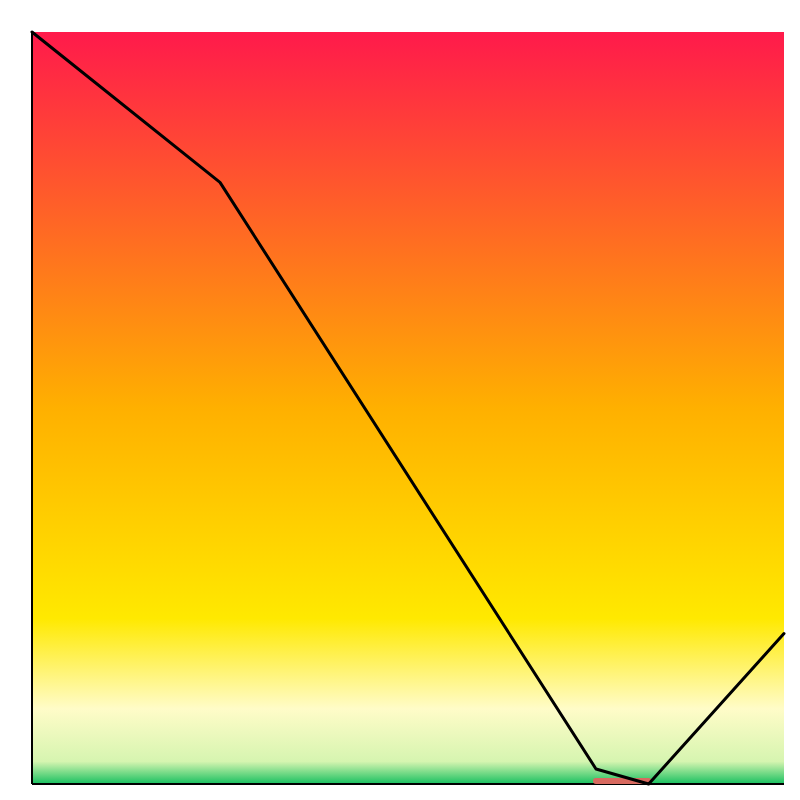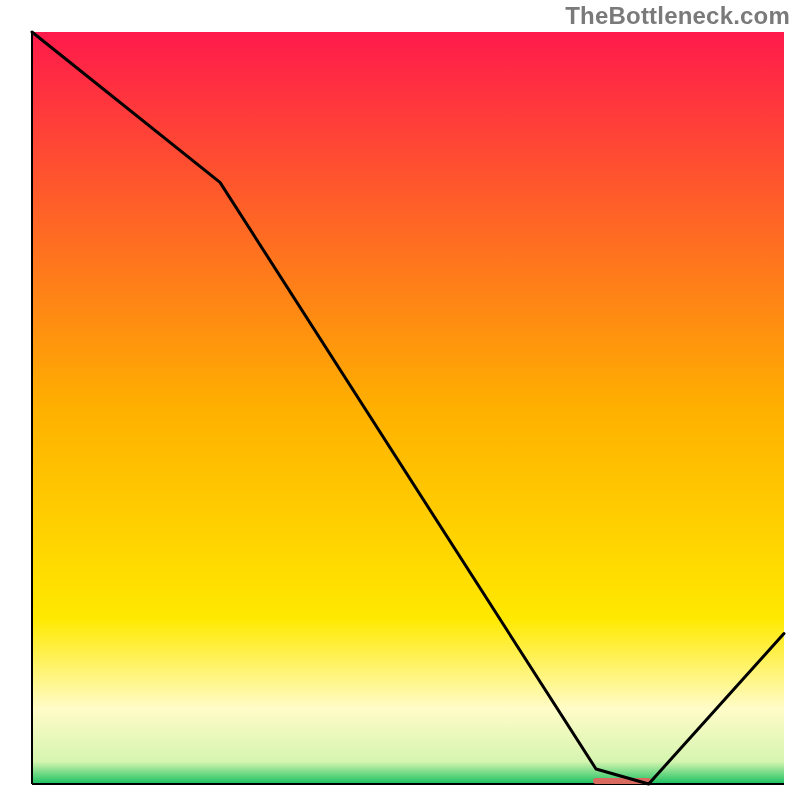--- a/index.html
+++ b/index.html
@@ -30,21 +30,20 @@
     left: 0;
     top: 0;
     width: 800px;
     height: 800px;
   }
 </style>
 </head>
 <body>
 
 <div class="stage">
-  <div class="watermark">TheBottleneck.com</div>
 
   <svg class="plot" viewBox="0 0 800 800">
     <defs>
       <linearGradient id="bg-grad" x1="0" y1="0" x2="0" y2="1">
           <stop offset="0%" stop-color="#ff1a4b"></stop>
           <stop offset="50%" stop-color="#ffb000"></stop>
           <stop offset="78%" stop-color="#ffe900"></stop>
           <stop offset="90%" stop-color="#fffcc8"></stop>
           <stop offset="97%" stop-color="#d6f5b0"></stop>
           <stop offset="100%" stop-color="#18c060"></stop>

